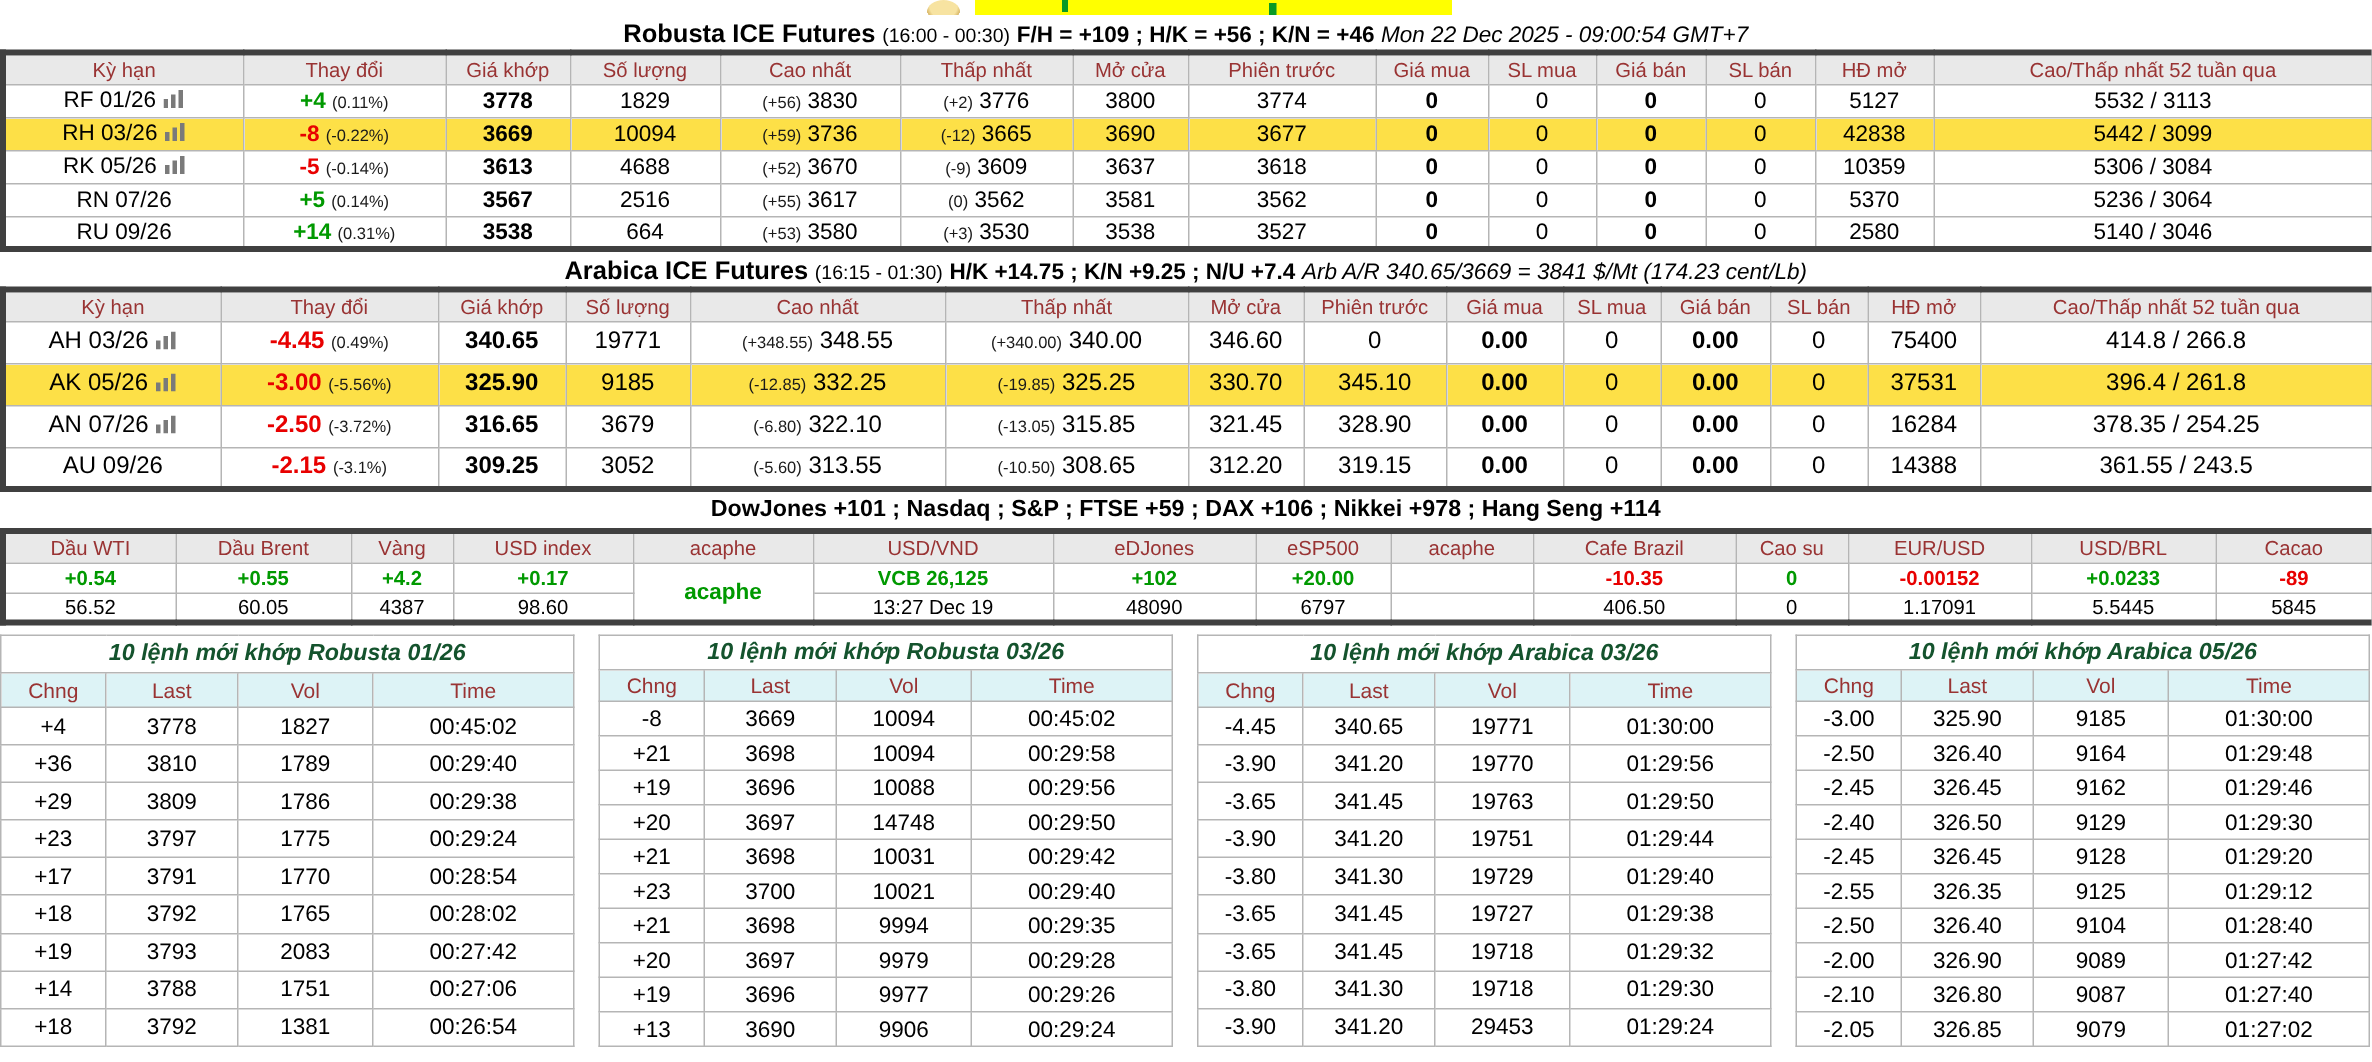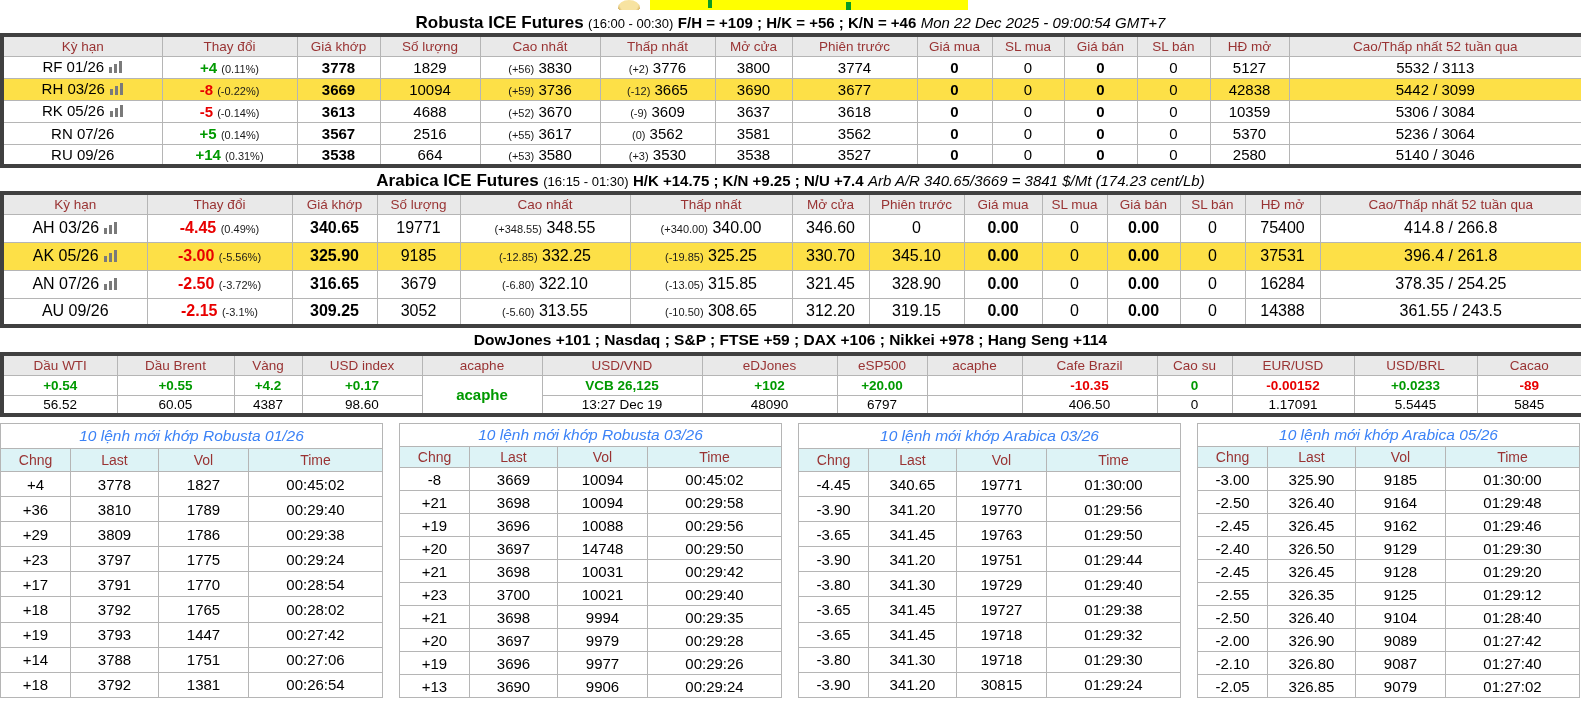--- a/index.html
+++ b/index.html
@@ -51,22 +51,22 @@
   tr.hl td { background: #fde047; }
   .chart-ic { display: inline-block; margin-left: 5px; vertical-align: -1px; cursor: pointer; }
   
   .markets td { font-size: 13.5px; height: 20px; }
   .markets .r1 td { font-weight: bold; }
   .markets td.acaphe-cell { color: #009900; font-weight: bold; font-size: 15px; }
   
   .orders { display: flex; gap: 16px; margin-top: 6px; width: 1581px; }
   .order-table { width: 382px; border: 1px solid #9a9a9a; }
   .order-table .title td {
-    font-size: 15.5px; font-weight: normal; font-style: italic;
-    background: #fff; color: #3b82f6; height: 23px;
+    font-size: 15.5px; font-weight: bold; font-style: italic;
+    background: #fff; color: #14532d; height: 23px;
   }
   .order-table th { background: #ddf3f6; height: 21px; font-size: 14px; text-align: center; }
   .order-table td { font-size: 15px; height: 23px; }
 </style>
 </head>
 <body>
 
 <div class="banner">
   <span class="emoji"></span>
   <span class="strip"></span>
@@ -454,21 +454,21 @@
         </tr>
         <tr>
           <td>+18</td>
           <td>3792</td>
           <td>1765</td>
           <td>00:28:02</td>
         </tr>
         <tr>
           <td>+19</td>
           <td>3793</td>
-          <td>1447</td>
+          <td>2083</td>
           <td>00:27:42</td>
         </tr>
         <tr>
           <td>+14</td>
           <td>3788</td>
           <td>1751</td>
           <td>00:27:06</td>
         </tr>
         <tr>
           <td>+18</td>
@@ -618,21 +618,21 @@
         </tr>
         <tr>
           <td>-3.80</td>
           <td>341.30</td>
           <td>19718</td>
           <td>01:29:30</td>
         </tr>
         <tr>
           <td>-3.90</td>
           <td>341.20</td>
-          <td>30815</td>
+          <td>29453</td>
           <td>01:29:24</td>
         </tr>
       </tbody>
     </table>
     <table class="order-table">
       <colgroup>
         <col style="width:70px">
         <col style="width:88px">
         <col style="width:90px">
         <col style="width:134px">

